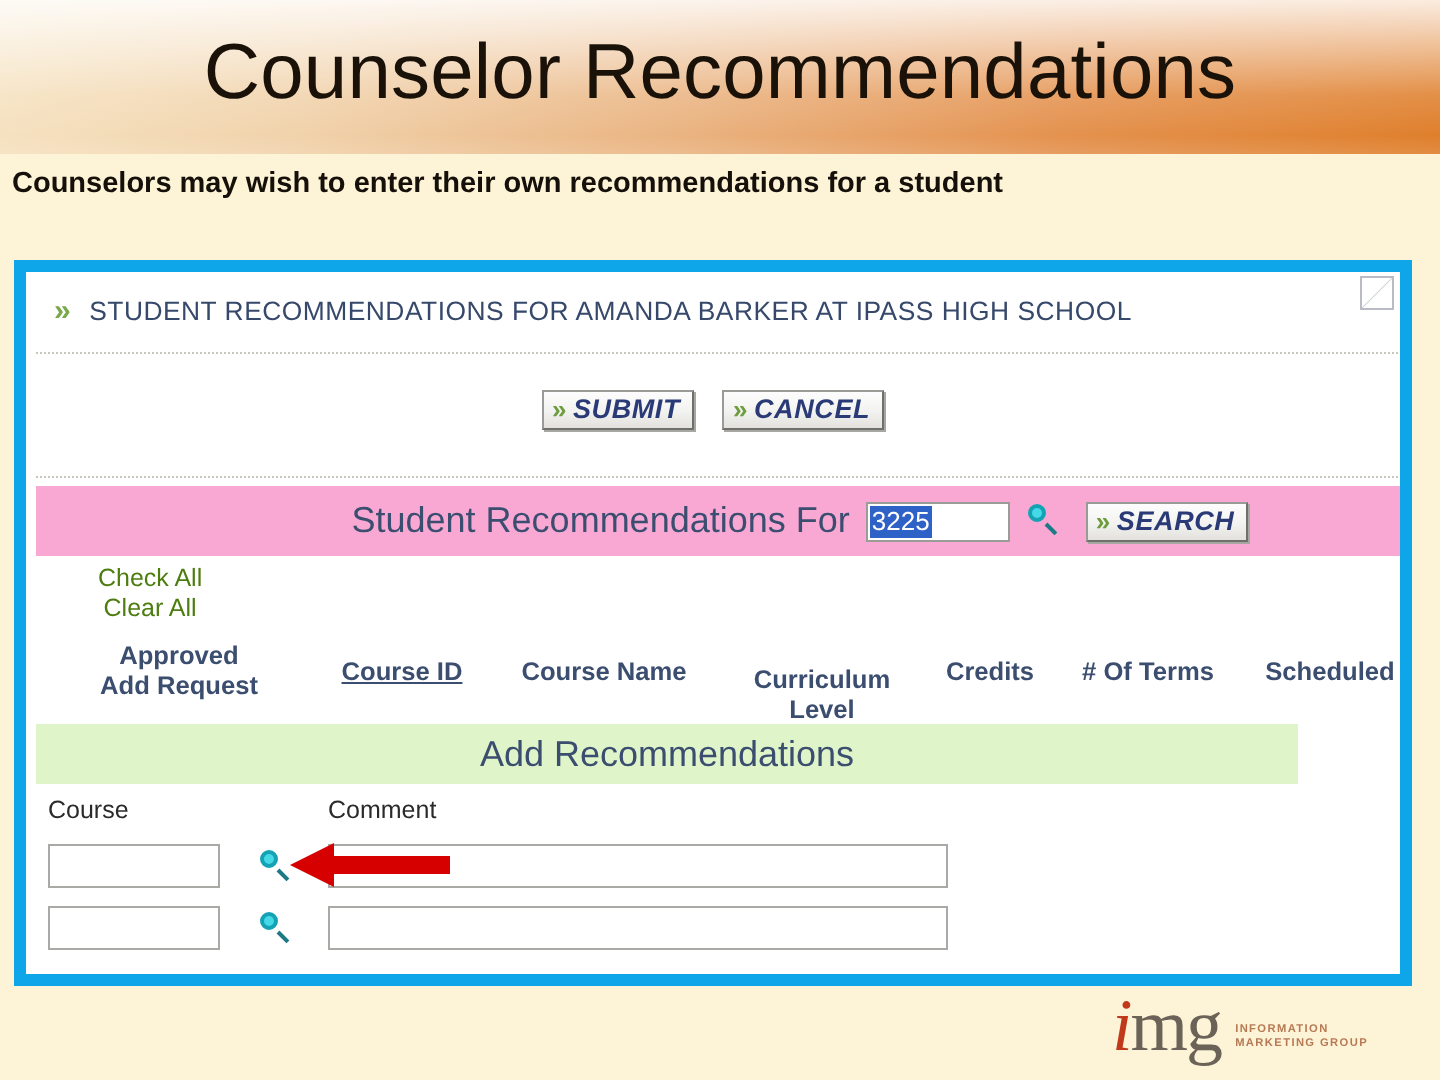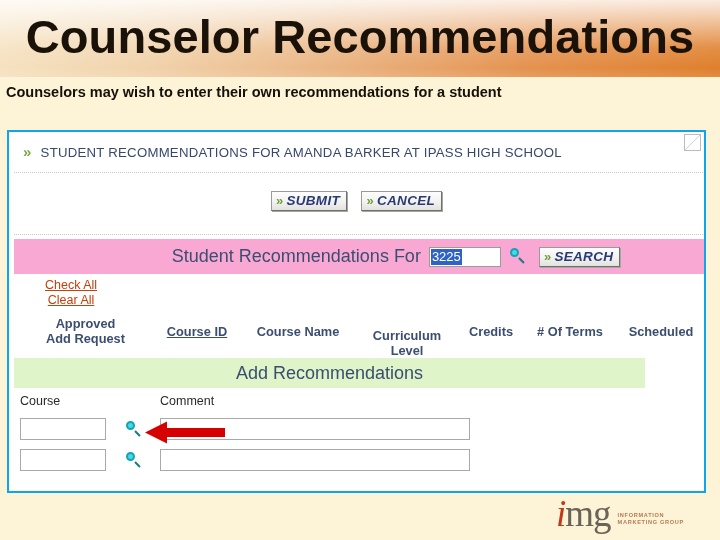--- a/index.html
+++ b/index.html
@@ -39,24 +39,24 @@
         #f1d3ac 22%,
         #eab482 48%,
         #e4924f 74%,
         #df7f2c 100%);
   }
   #title-text {
     position: absolute;
     left: 0; top: 6px;
     width: 720px;
     text-align: center;
-    font-size: 47px;
+    font-size: 39px;
     line-height: 62px;
     color: #1a1208;
-    font-weight: 700;
+    font-weight: 400;
     letter-spacing: 0.1px;
     white-space: nowrap;
   }
 
   
   #bullet-text {
     position: absolute;
     left: 6px; top: 82px;
     width: 520px;
     font-size: 14.5px;
@@ -66,21 +66,21 @@
   }
 
   
   #app-panel {
     position: absolute;
     left: 7px;
     top: 130px;
     width: 699px;
     height: 363px;
     background: #ffffff;
-    border: 2px solid #0ea5e9;
+    border: 6px solid #0ea5e9;
     box-sizing: border-box;
     overflow: hidden;
   }
   .chev {
     color: #6d9d3f;
     font-weight: bold;
   }
   #app-title {
     position: absolute;
     left: 14px; top: 11px;
@@ -204,22 +204,21 @@
   
   #checkall-box {
     position: absolute;
     left: 36px; top: 146px;
     text-align: center;
     font-size: 12.5px;
     line-height: 15px;
     color: #2f4370;
   }
   #checkall-box a {
-    color: #c2410c;
-    text-decoration: underline;
+    color: #4d7c0f;
     display: block;
     cursor: pointer;
   }
 
   
   #col-headers {
     position: absolute;
     left: 5px; top: 182px;
     width: 689px;
     height: 38px;

